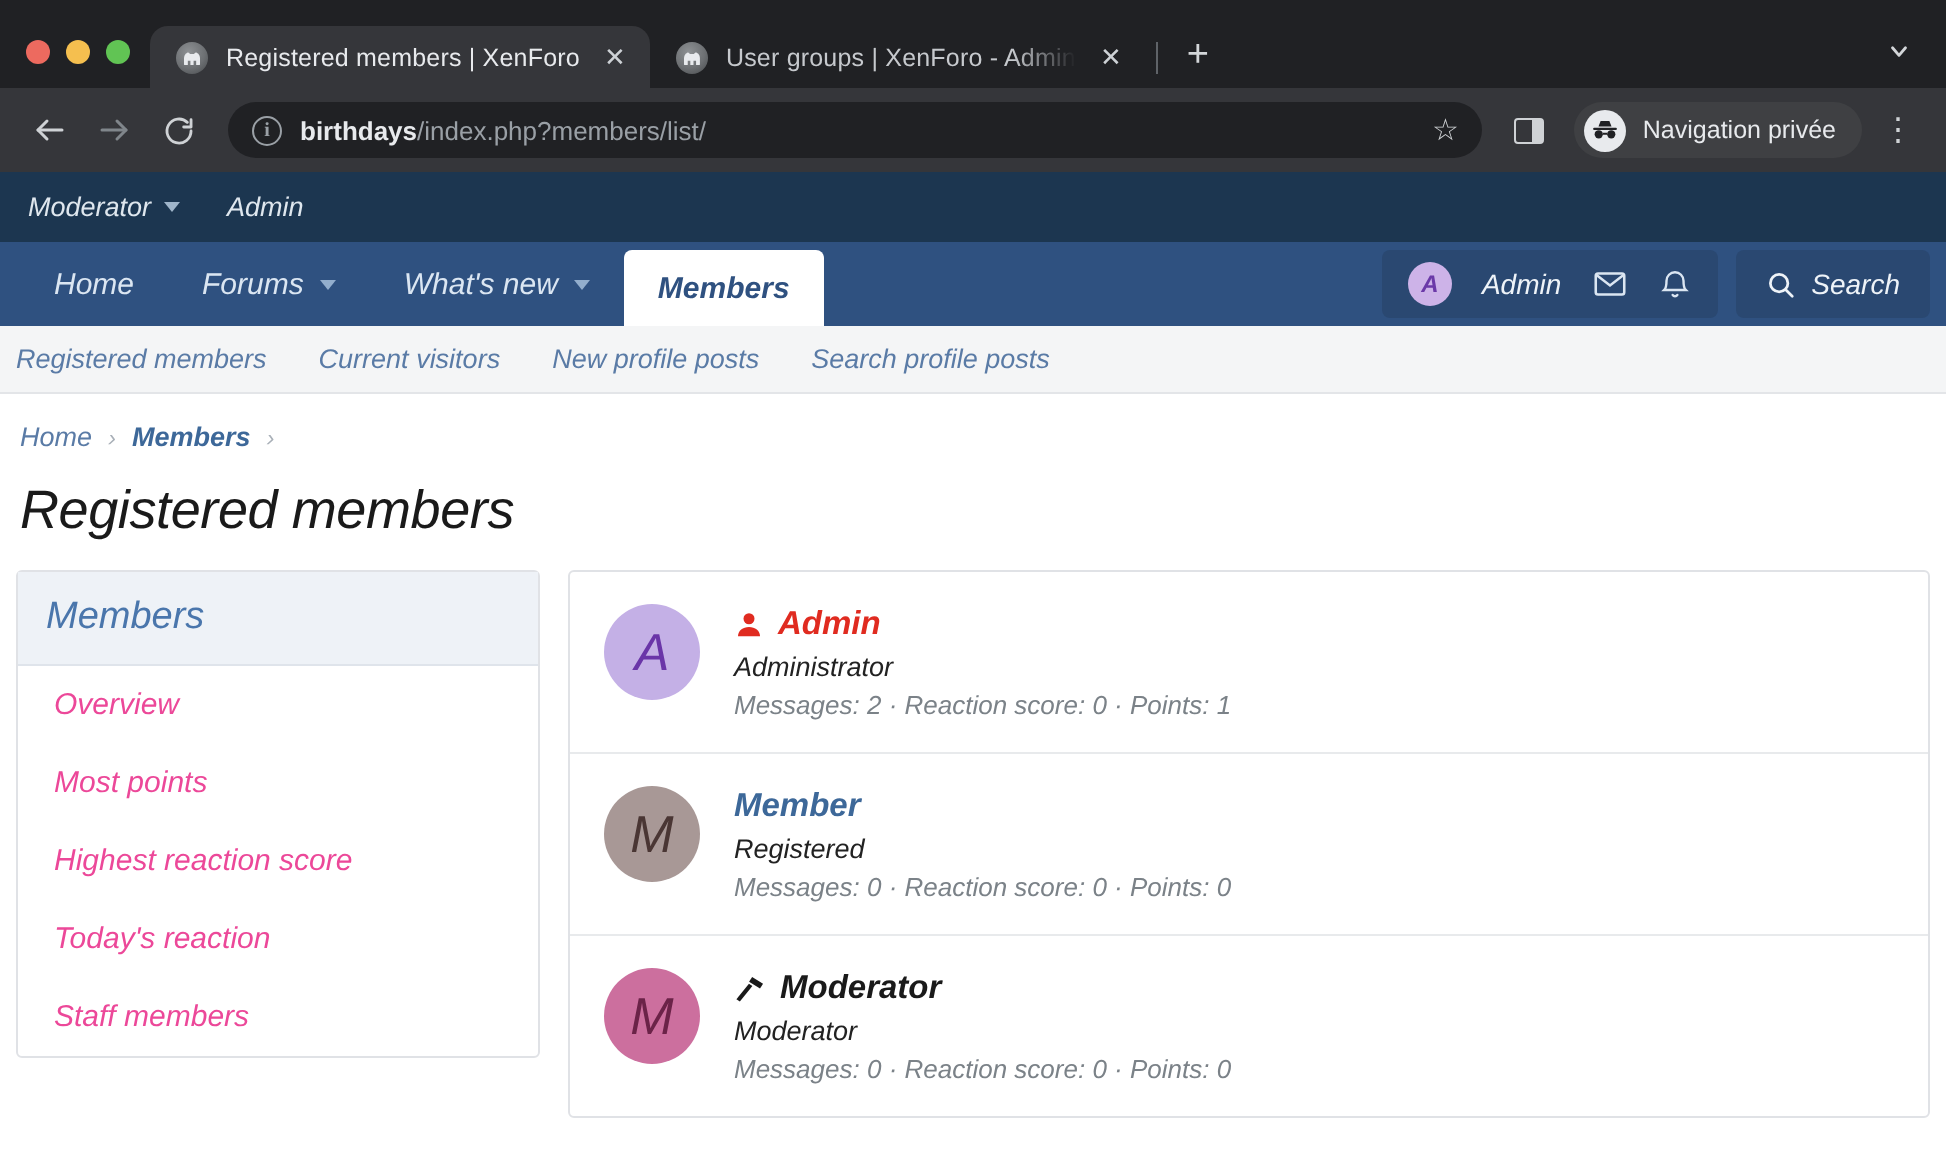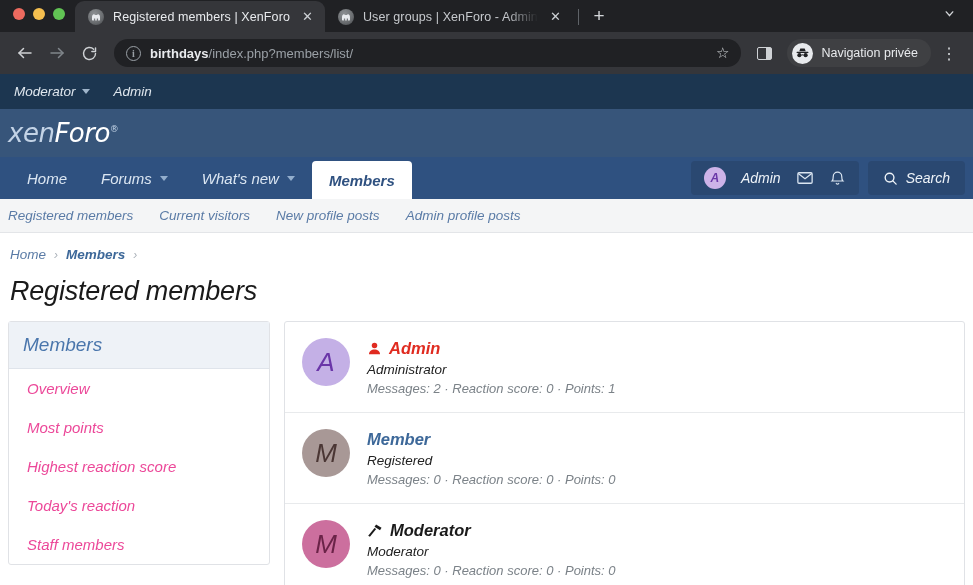--- a/index.html
+++ b/index.html
@@ -7,21 +7,21 @@
     width: 973px; height: 585px;
     overflow: hidden;
     font-family: "Liberation Sans", sans-serif;
     background: #ffffff;
   }
 
   
   .browser { width: 973px; height: 585px; display: flex; flex-direction: column; }
 
   .tabstrip {
-    height: 32px;
+    height: 44px;
     background: #202124;
     display: flex;
     align-items: flex-end;
     position: relative;
     flex: none;
   }
   .traffic { display: flex; align-items: center; gap: 8px; padding: 0 10px 12px 13px; }
   .light { width: 12px; height: 12px; border-radius: 50%; }
   .light.red { background: #ed6a5f; }
   .light.yellow { background: #f5bf4f; }
@@ -342,23 +342,20 @@
   <div class="viewport">
 
     <div class="xf-adminstrip">
       <a href="#">
         <span>Moderator</span>
         <span class="caret-dn"></span>
       </a>
       <a href="#">Admin</a>
     </div>
 
-    <div class="xf-logobar">
-      <div class="xf-logo"><span class="lite">xen</span><span class="bold">Foro</span><sup>®</sup></div>
-    </div>
 
     <div class="xf-nav">
       <div class="xf-nav-left">
         <a class="xf-nav-item" href="#">
           <span>Home</span>
         </a>
         <a class="xf-nav-item" href="#">
           <span>Forums</span>
           <span class="caret-nav"></span>
         </a>
@@ -397,21 +394,21 @@
           </span>
           <span>Search</span>
         </div>
       </div>
     </div>
 
     <div class="xf-subnav">
       <a href="#">Registered members</a>
       <a href="#">Current visitors</a>
       <a href="#">New profile posts</a>
-      <a href="#">Admin profile posts</a>
+      <a href="#">Search profile posts</a>
     </div>
 
     <div class="xf-body">
 
       <div class="xf-breadcrumb">
         <a href="#">Home</a>
         <span class="chev">›</span>
         <a href="#" class="strong">Members</a>
         <span class="chev">›</span>
       </div>

